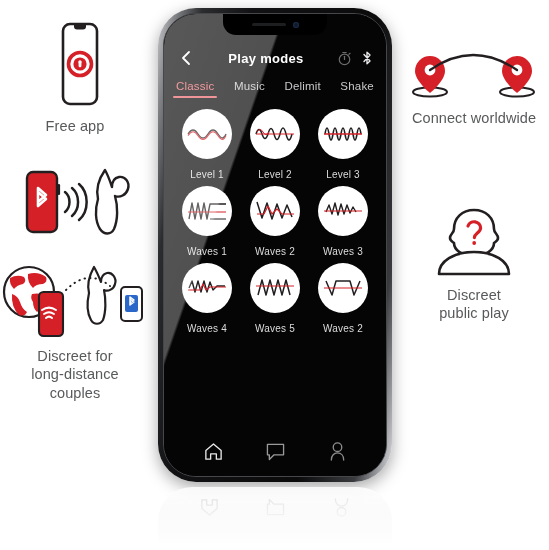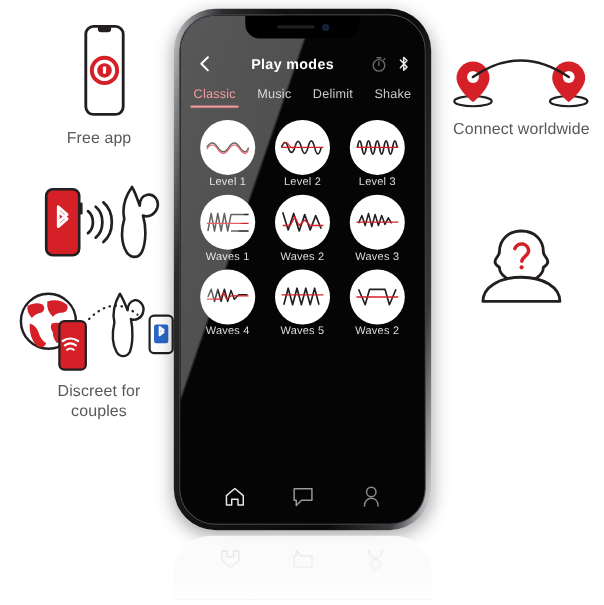--- a/index.html
+++ b/index.html
@@ -6,21 +6,21 @@
   body{
     width:549px;height:550px;
     background:#ffffff;
     font-family:"Liberation Sans", sans-serif;
     overflow:hidden;position:relative;
   }
   .stage{position:absolute;inset:0;}
 
   
   .col{position:absolute;width:150px;display:flex;flex-direction:column;align-items:center;}
-  .col-left{left:15px;}
+  .col-left{left:0;}
   .col-right{right:0;}
   .feature{display:flex;flex-direction:column;align-items:center;width:150px;}
   .feature .art{display:flex;align-items:center;justify-content:center;}
   .feature .cap{
     margin-top:9px;text-align:center;color:#58595b;
     font-size:14.5px;line-height:1.28;letter-spacing:.1px;
   }
   .cap-wide{font-size:13.6px;}
 
   
@@ -84,21 +84,21 @@
     position:relative;z-index:5;
     display:grid;grid-template-columns:repeat(3,1fr);
     row-gap:6px;column-gap:2px;padding:11px 10px 0 10px;
   }
   .mode{display:flex;flex-direction:column;align-items:center;}
   .bubble{
     width:50px;height:50px;border-radius:50%;background:#fff;
     display:flex;align-items:center;justify-content:center;overflow:hidden;
   }
   .bubble svg{display:block;}
-  .mode-label{margin-top:1px;color:#dcdcde;font-size:10px;letter-spacing:.2px;}
+  .mode-label{margin-top:10px;color:#dcdcde;font-size:10px;letter-spacing:.2px;}
 
   
   .bottom-nav{
     position:absolute;left:0;right:0;bottom:14px;z-index:5;
     display:flex;justify-content:space-around;align-items:center;padding:0 18px;
   }
   .bottom-nav svg{display:block;}
 
   
   .reflection{
@@ -175,20 +175,21 @@
             <path d="M64 28 q22 -22 44 -4"></path>
           </g>
           <path d="M92 5 c-5 9 -7 18 -5 26 c-2 9 -2 20 2 27 c3 5 9 5 12 0 c3 -8 3 -21 1 -30 c4 2 10 -1 11 -6 c2 -6 -3 -12 -8 -11 c-4 1 -6 5 -6 9 c-2 -5 -4 -10 -7 -15z" fill="none" stroke="#231F20" stroke-width="2.2" stroke-linejoin="round"></path>
           <rect x="119" y="25" width="21" height="34" rx="4" fill="#fff" stroke="#231F20" stroke-width="2"></rect>
           <rect x="123" y="33" width="13" height="17" rx="2" fill="#2B66C9"></rect>
           <path d="M128 37 L132 40 L128 43 L128 35 L132 38 L128 41" fill="none" stroke="#fff" stroke-width="1.5" stroke-linejoin="round"></path>
         </svg>
       </div>
       <div class="cap">
         <div>Discreet for</div>
+        <div>long-distance</div>
         <div>couples</div>
       </div>
     </div>
   </div>
 
   <div class="col col-right" style="top:48px;gap:45px;">
 
     <div class="feature">
       <div class="art">
         <svg width="142" height="52" viewBox="0 0 142 52">
@@ -206,20 +207,24 @@
 
 
     <div class="feature" style="margin-top:34px;">
       <div class="art">
         <svg width="82" height="70" viewBox="0 0 82 70">
           <path d="M41 3 c-12 0 -20 8 -20 19 c0 4 -4 5 -4 9 c0 3 3 4 4 5 c0 7 8 13 20 13 s20 -6 20 -13 c1 -1 4 -2 4 -5 c0 -4 -4 -5 -4 -9 c0 -11 -8 -19 -20 -19z" fill="#fff" stroke="#231F20" stroke-width="2.6" stroke-linejoin="round"></path>
           <path d="M35 19 a6.5 6.5 0 0 1 12.6 2 c0 4.6 -6.2 5.4 -6.2 9.6" fill="none" stroke="#D62027" stroke-width="3.2" stroke-linecap="round"></path>
           <circle cx="41.2" cy="36" r="1.9" fill="#D62027"></circle>
           <path d="M6 67 c0 -13 15 -22 35 -22 s35 9 35 22z" fill="#fff" stroke="#231F20" stroke-width="2.6" stroke-linejoin="round"></path>
         </svg>
+      </div>
+      <div class="cap">
+        <div>Discreet</div>
+        <div>public play</div>
       </div>
     </div>
   </div>
 
   <div class="phone">
     <div class="phone-inner">
       <div class="screen">
 
         <div class="notch">
           <div class="speaker"></div>

